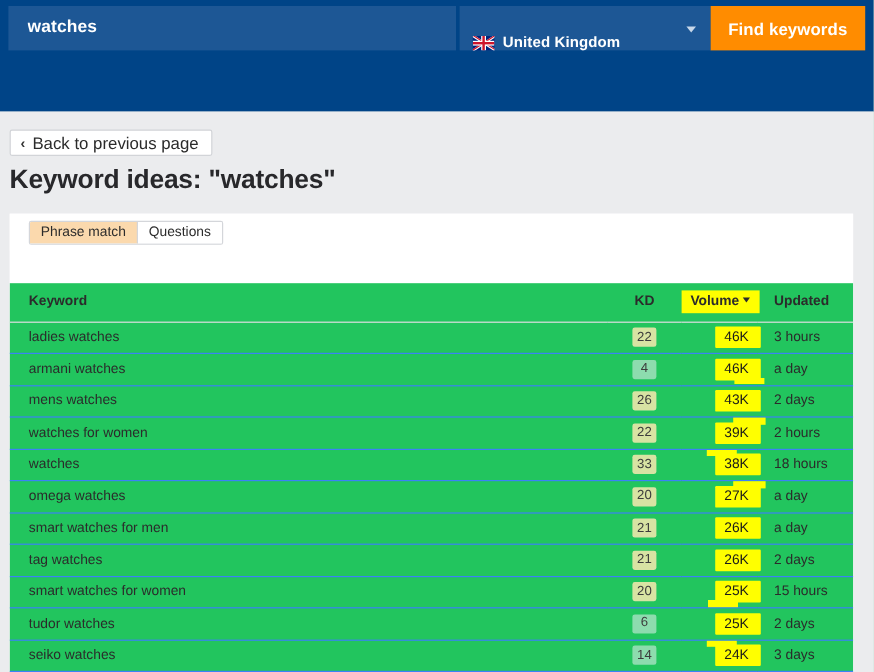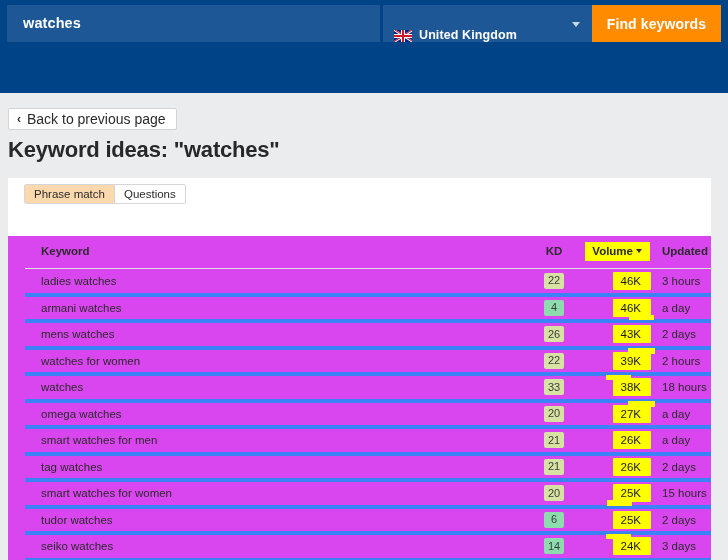--- a/index.html
+++ b/index.html
@@ -191,22 +191,21 @@
     font-size: 11.5px;
     color: #444;
   }
 
   
   .tbl-wrap {
     position: absolute;
     top: 58px; left: 0;
     width: 703px;
     height: 324px;
-    background: #d946ef;
-    padding-left: 17px;
+    background: #22c55e;
   }
   table.kwtable {
     width: 703px;
     border-collapse: collapse;
     table-layout: fixed;
   }
   table.kwtable th, table.kwtable td {
     padding: 0;
     text-align: left;
     vertical-align: middle;
@@ -227,21 +226,21 @@
   }
   th.col-kw   { padding-left: 16px !important; }
   th.col-kd   { text-align: center !important; }
   th.col-vol  { text-align: right !important; padding-right: 2px !important; }
   th.col-upd  { padding-left: 14px !important; }
 
   table.kwtable tbody td {
     height: 26.5px;
     font-size: 11.5px;
     color: #2b2b2b;
-    border-bottom: 4px solid #3b82f6;
+    border-bottom: 1px solid #3b82f6;
   }
   td.col-kw  { padding-left: 16px !important; }
   td.col-kd  { text-align: center !important; }
   td.col-vol { text-align: right !important; padding-right: 2px !important; }
   td.col-upd { padding-left: 14px !important; color: #3a3a3a; }
 
   .kd-badge {
     display: inline-block;
     min-width: 20px;
     padding: 2.5px 4px;

